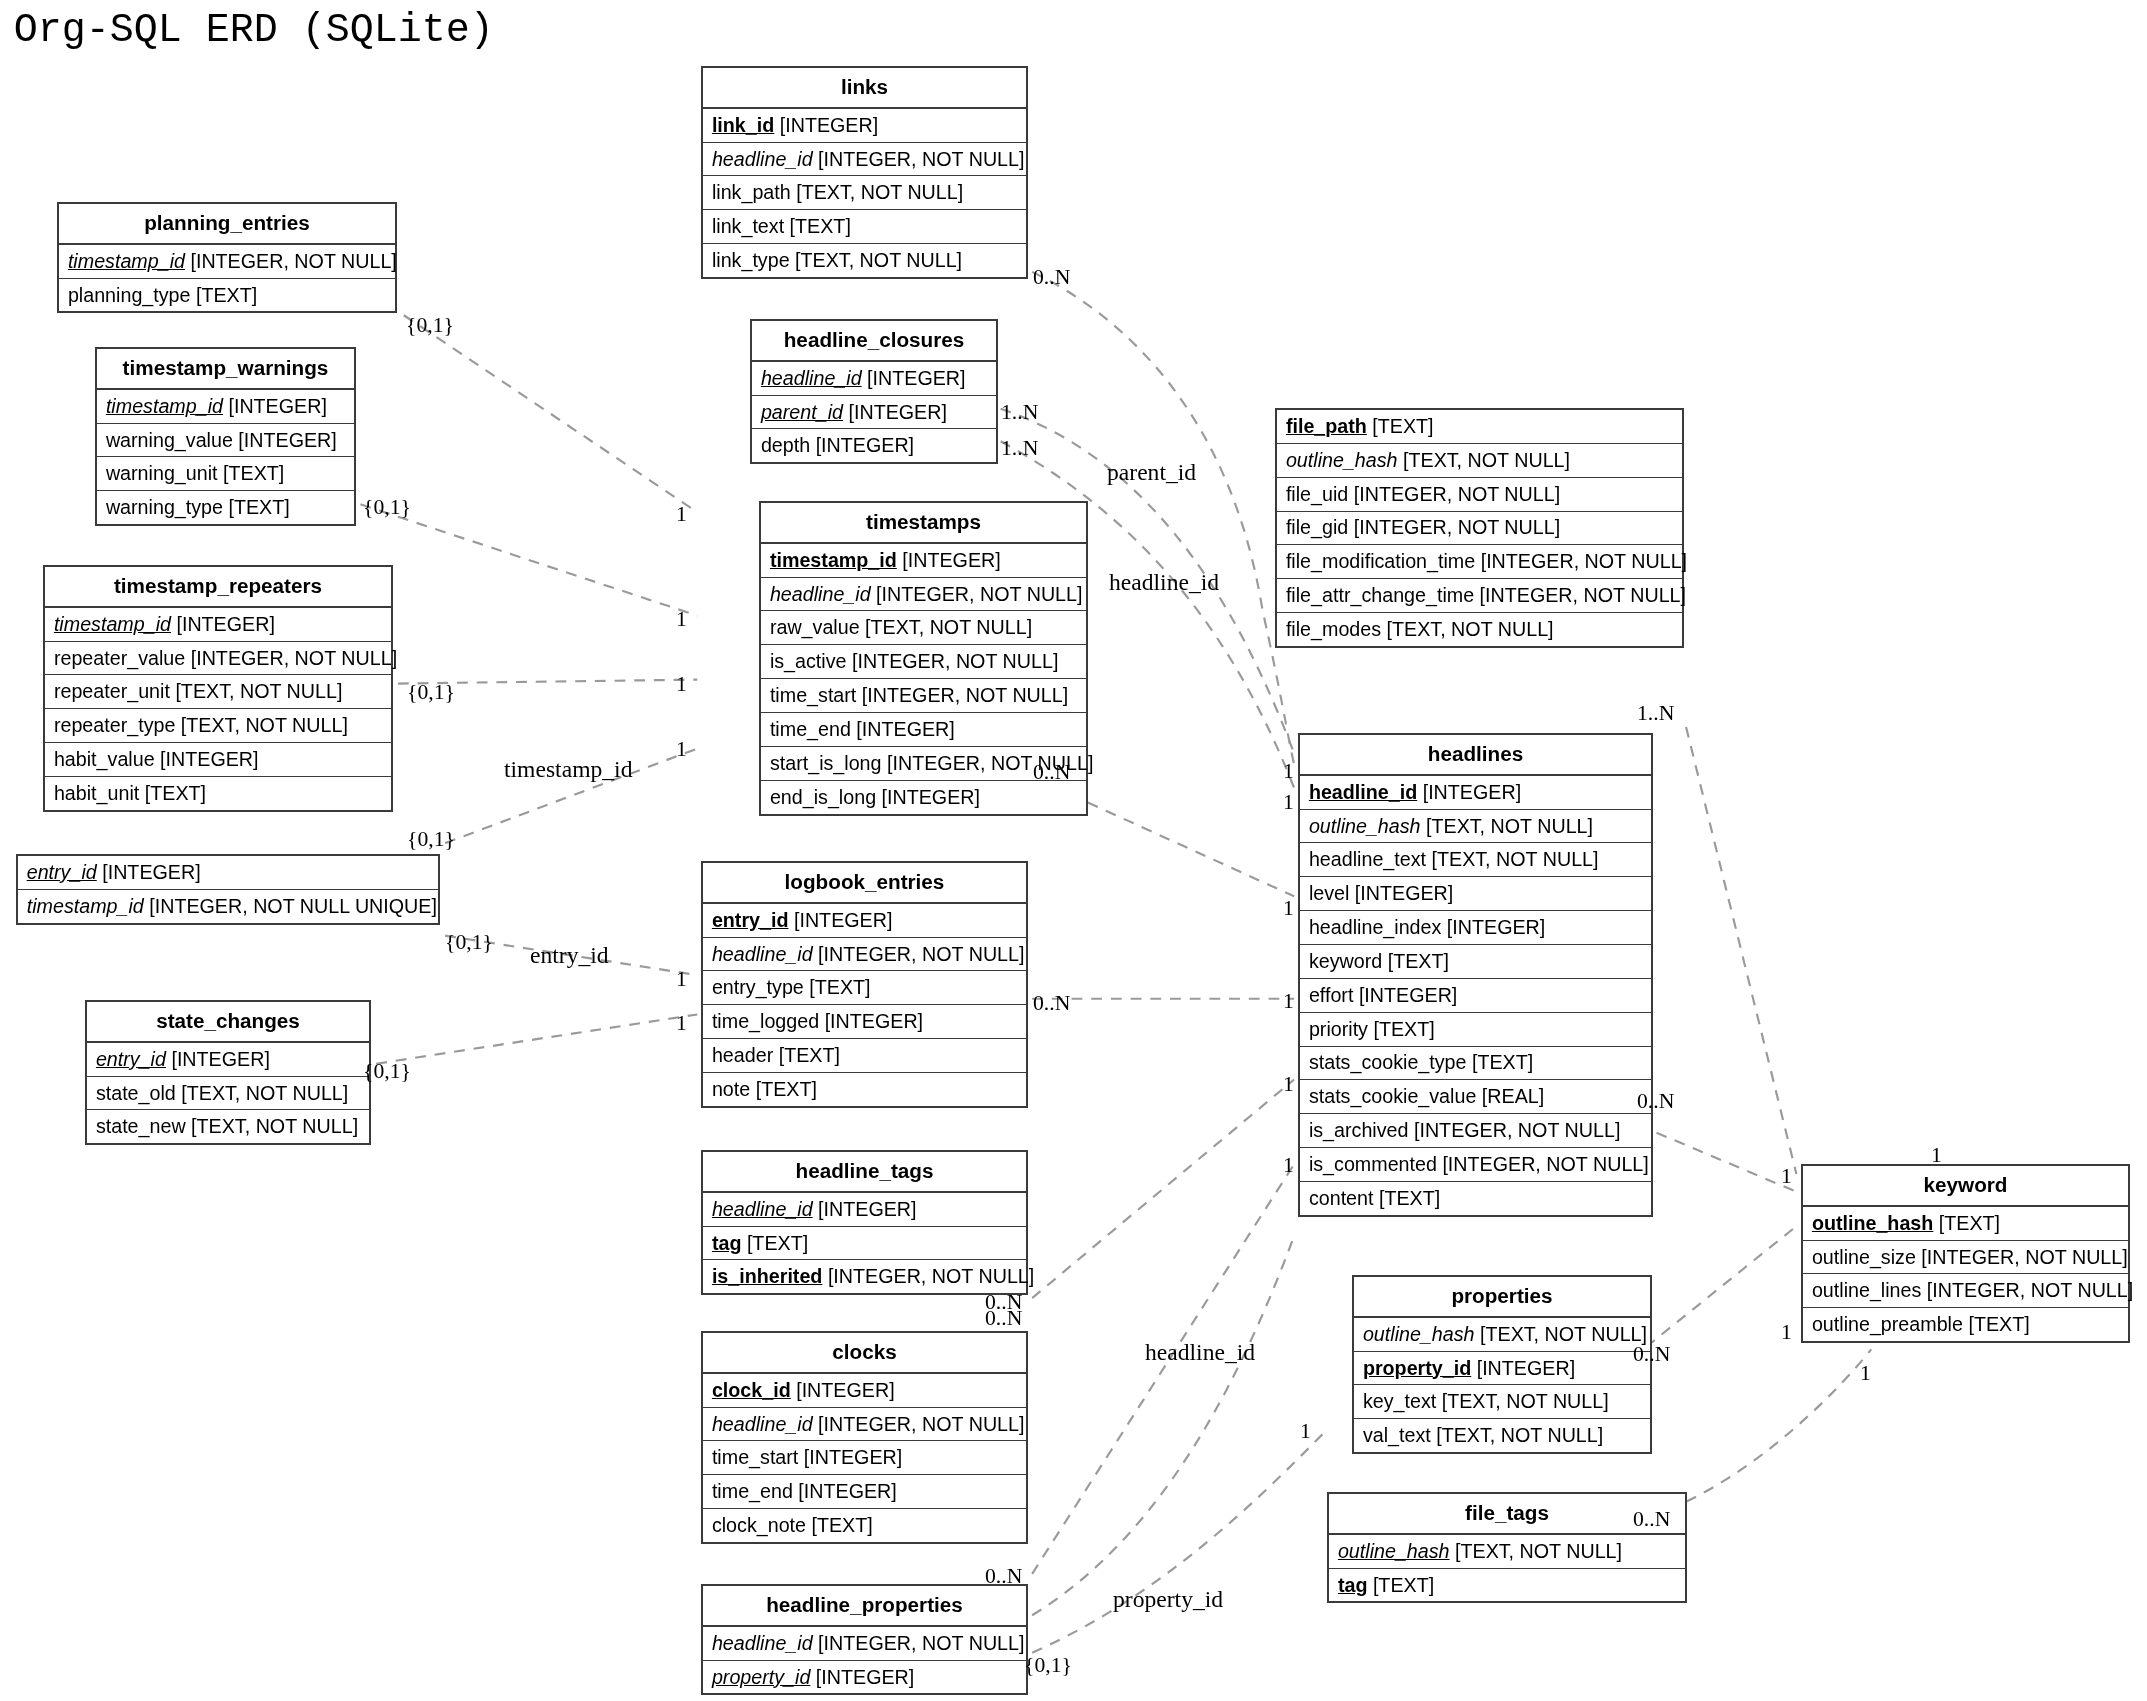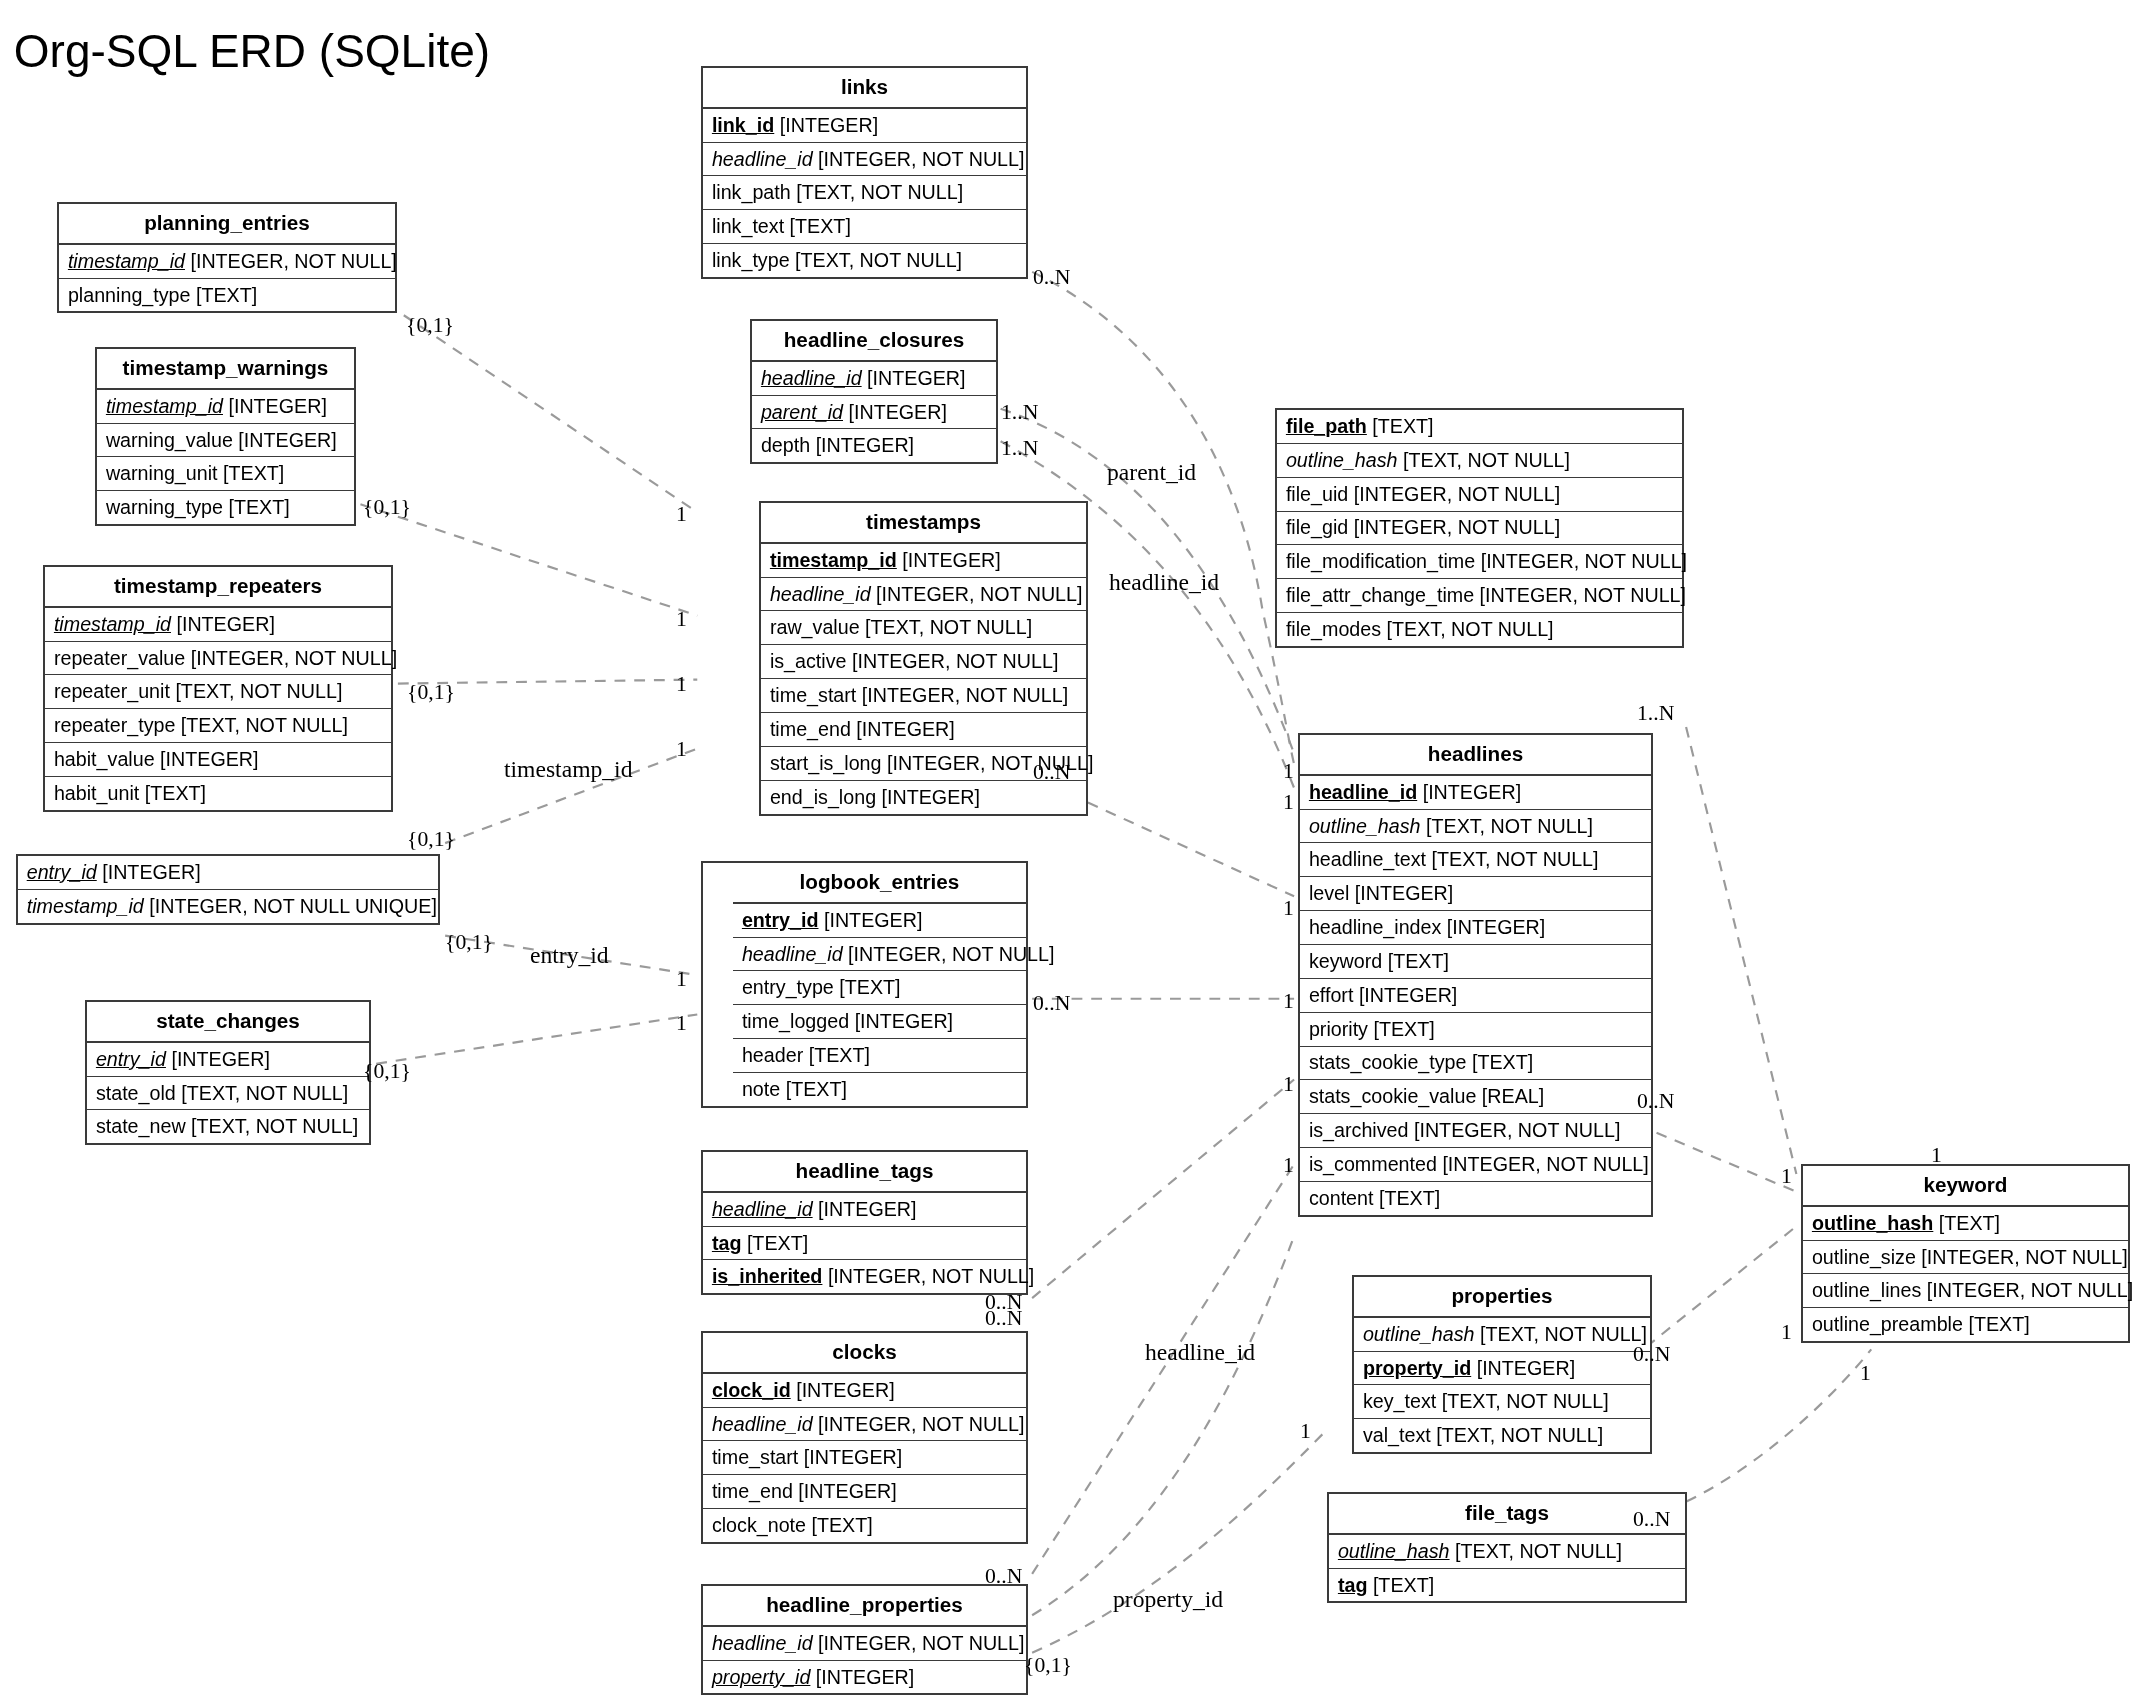--- a/index.html
+++ b/index.html
@@ -1,22 +1,22 @@
 <!DOCTYPE html>
 <html><head>
 <meta charset="utf-8">
 <style>
   html,body{margin:0;padding:0;background:#ffffff;}
   body{width:2147px;height:1701px;position:relative;overflow:hidden;
        font-family:"Liberation Sans", sans-serif;}
   #canvas{position:absolute;left:0;top:0;width:2147px;height:1701px;}
   #edges{position:absolute;left:0;top:0;width:2147px;height:1701px;pointer-events:none;}
 
-  .title{position:absolute;font-family:Liberation Sans, sans-serif;font-size:46px;
-         color:#000;white-space:nowrap;letter-spacing:0px;margin-top:16px;}
+  .title{position:absolute;font-family:Liberation Mono, monospace;font-size:40px;
+         color:#000;white-space:nowrap;letter-spacing:0px;}
 
   .entity{position:absolute;border:2px solid #3a3a3a;background:#ffffff;box-sizing:border-box;}
   .entity .ename{font-weight:bold;font-size:20.7px;text-align:center;
         padding:6.9px 9.9px 7.9px 9.9px;border-bottom:2px solid #3a3a3a;white-space:nowrap;color:#000;}
   .entity .attr{font-size:19.7px;padding:4.9px 7.9px 5.9px 8.9px;border-bottom:1px solid #3a3a3a;
         white-space:nowrap;color:#000;line-height:1.12;}
   .entity .attr:last-child{border-bottom:none;}
   .pk{text-decoration:underline;font-weight:bold;}
   .fk{font-style:italic;}
   .pkfk{text-decoration:underline;font-style:italic;}
@@ -102,21 +102,21 @@
         <div class="ename">timestamps</div>
         <div class="attr"><span class="pk">timestamp_id</span> [INTEGER]</div>
         <div class="attr"><span class="fk">headline_id</span> [INTEGER, NOT NULL]</div>
         <div class="attr"><span>raw_value</span> [TEXT, NOT NULL]</div>
         <div class="attr"><span>is_active</span> [INTEGER, NOT NULL]</div>
         <div class="attr"><span>time_start</span> [INTEGER, NOT NULL]</div>
         <div class="attr"><span>time_end</span> [INTEGER]</div>
         <div class="attr"><span>start_is_long</span> [INTEGER, NOT NULL]</div>
         <div class="attr"><span>end_is_long</span> [INTEGER]</div>
       </div>
-      <div class="entity" style="left: 701px; top: 861px; width: 327px; padding-left: 30px;">
+      <div class="entity" style="left: 701px; top: 861px; width: 327px;">
         <div class="ename">logbook_entries</div>
         <div class="attr"><span class="pk">entry_id</span> [INTEGER]</div>
         <div class="attr"><span class="fk">headline_id</span> [INTEGER, NOT NULL]</div>
         <div class="attr"><span>entry_type</span> [TEXT]</div>
         <div class="attr"><span>time_logged</span> [INTEGER]</div>
         <div class="attr"><span>header</span> [TEXT]</div>
         <div class="attr"><span>note</span> [TEXT]</div>
       </div>
       <div class="entity" style="left: 701px; top: 1150px; width: 327px;">
         <div class="ename">headline_tags</div>

